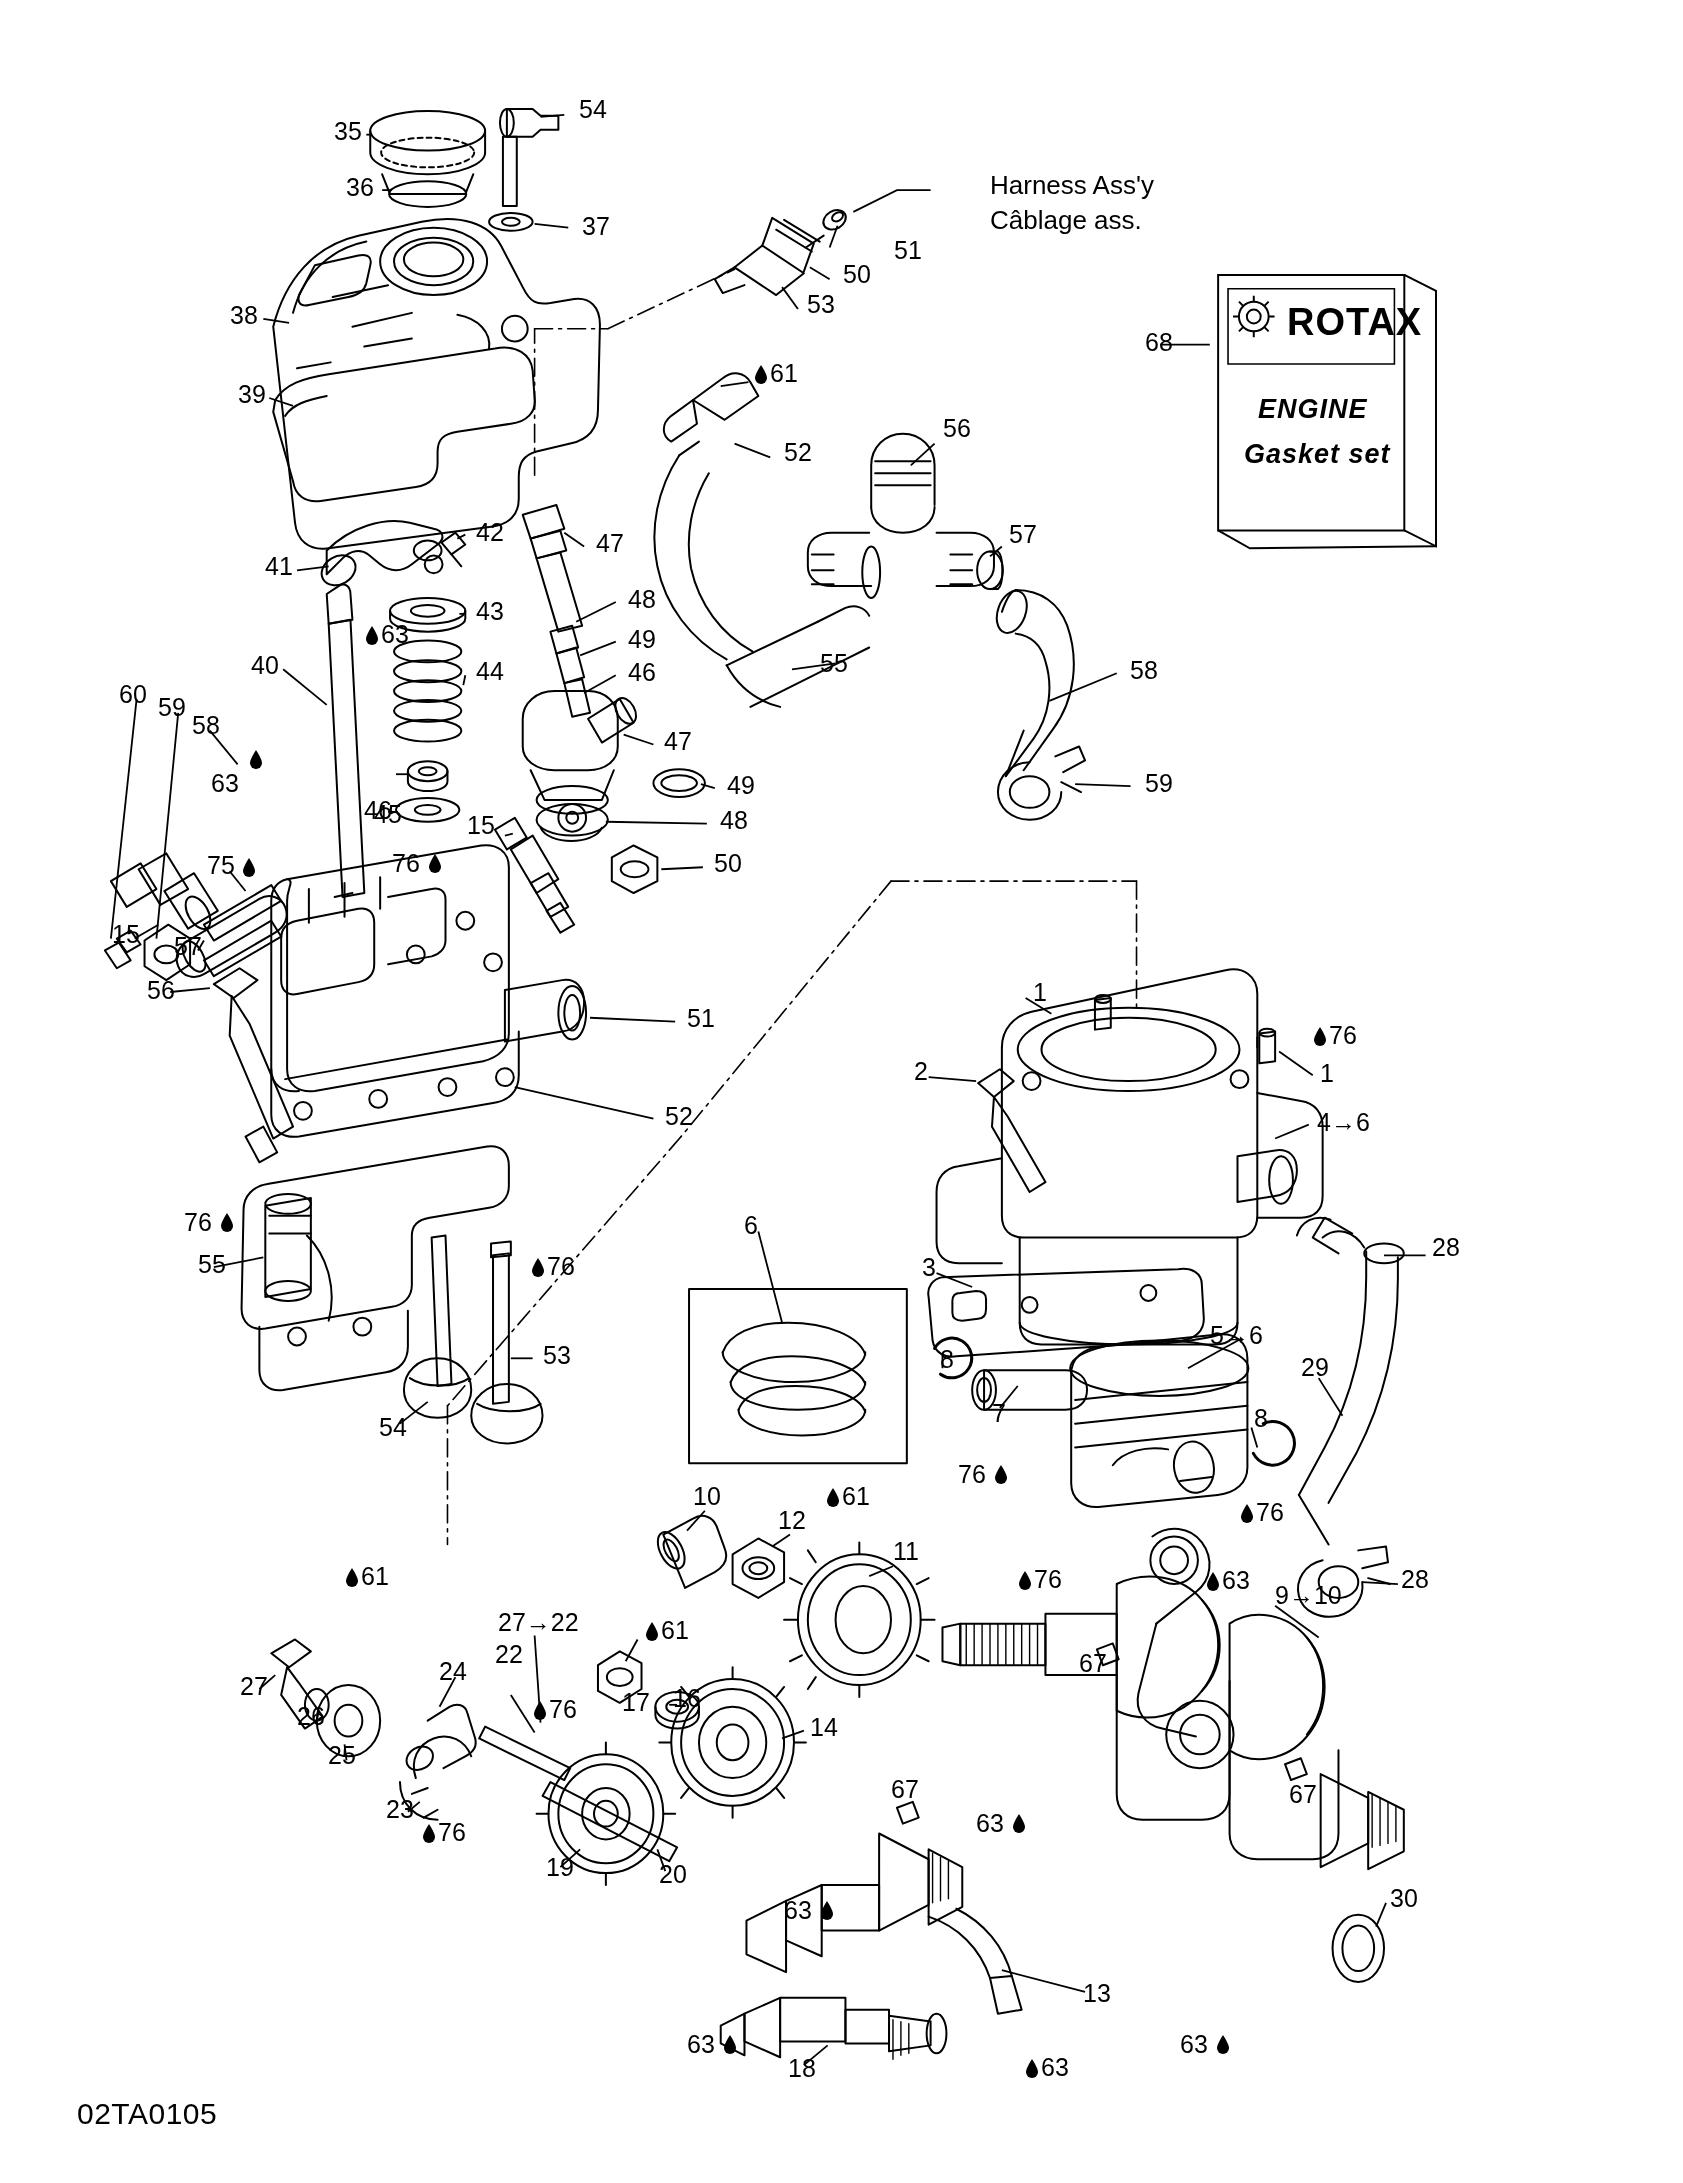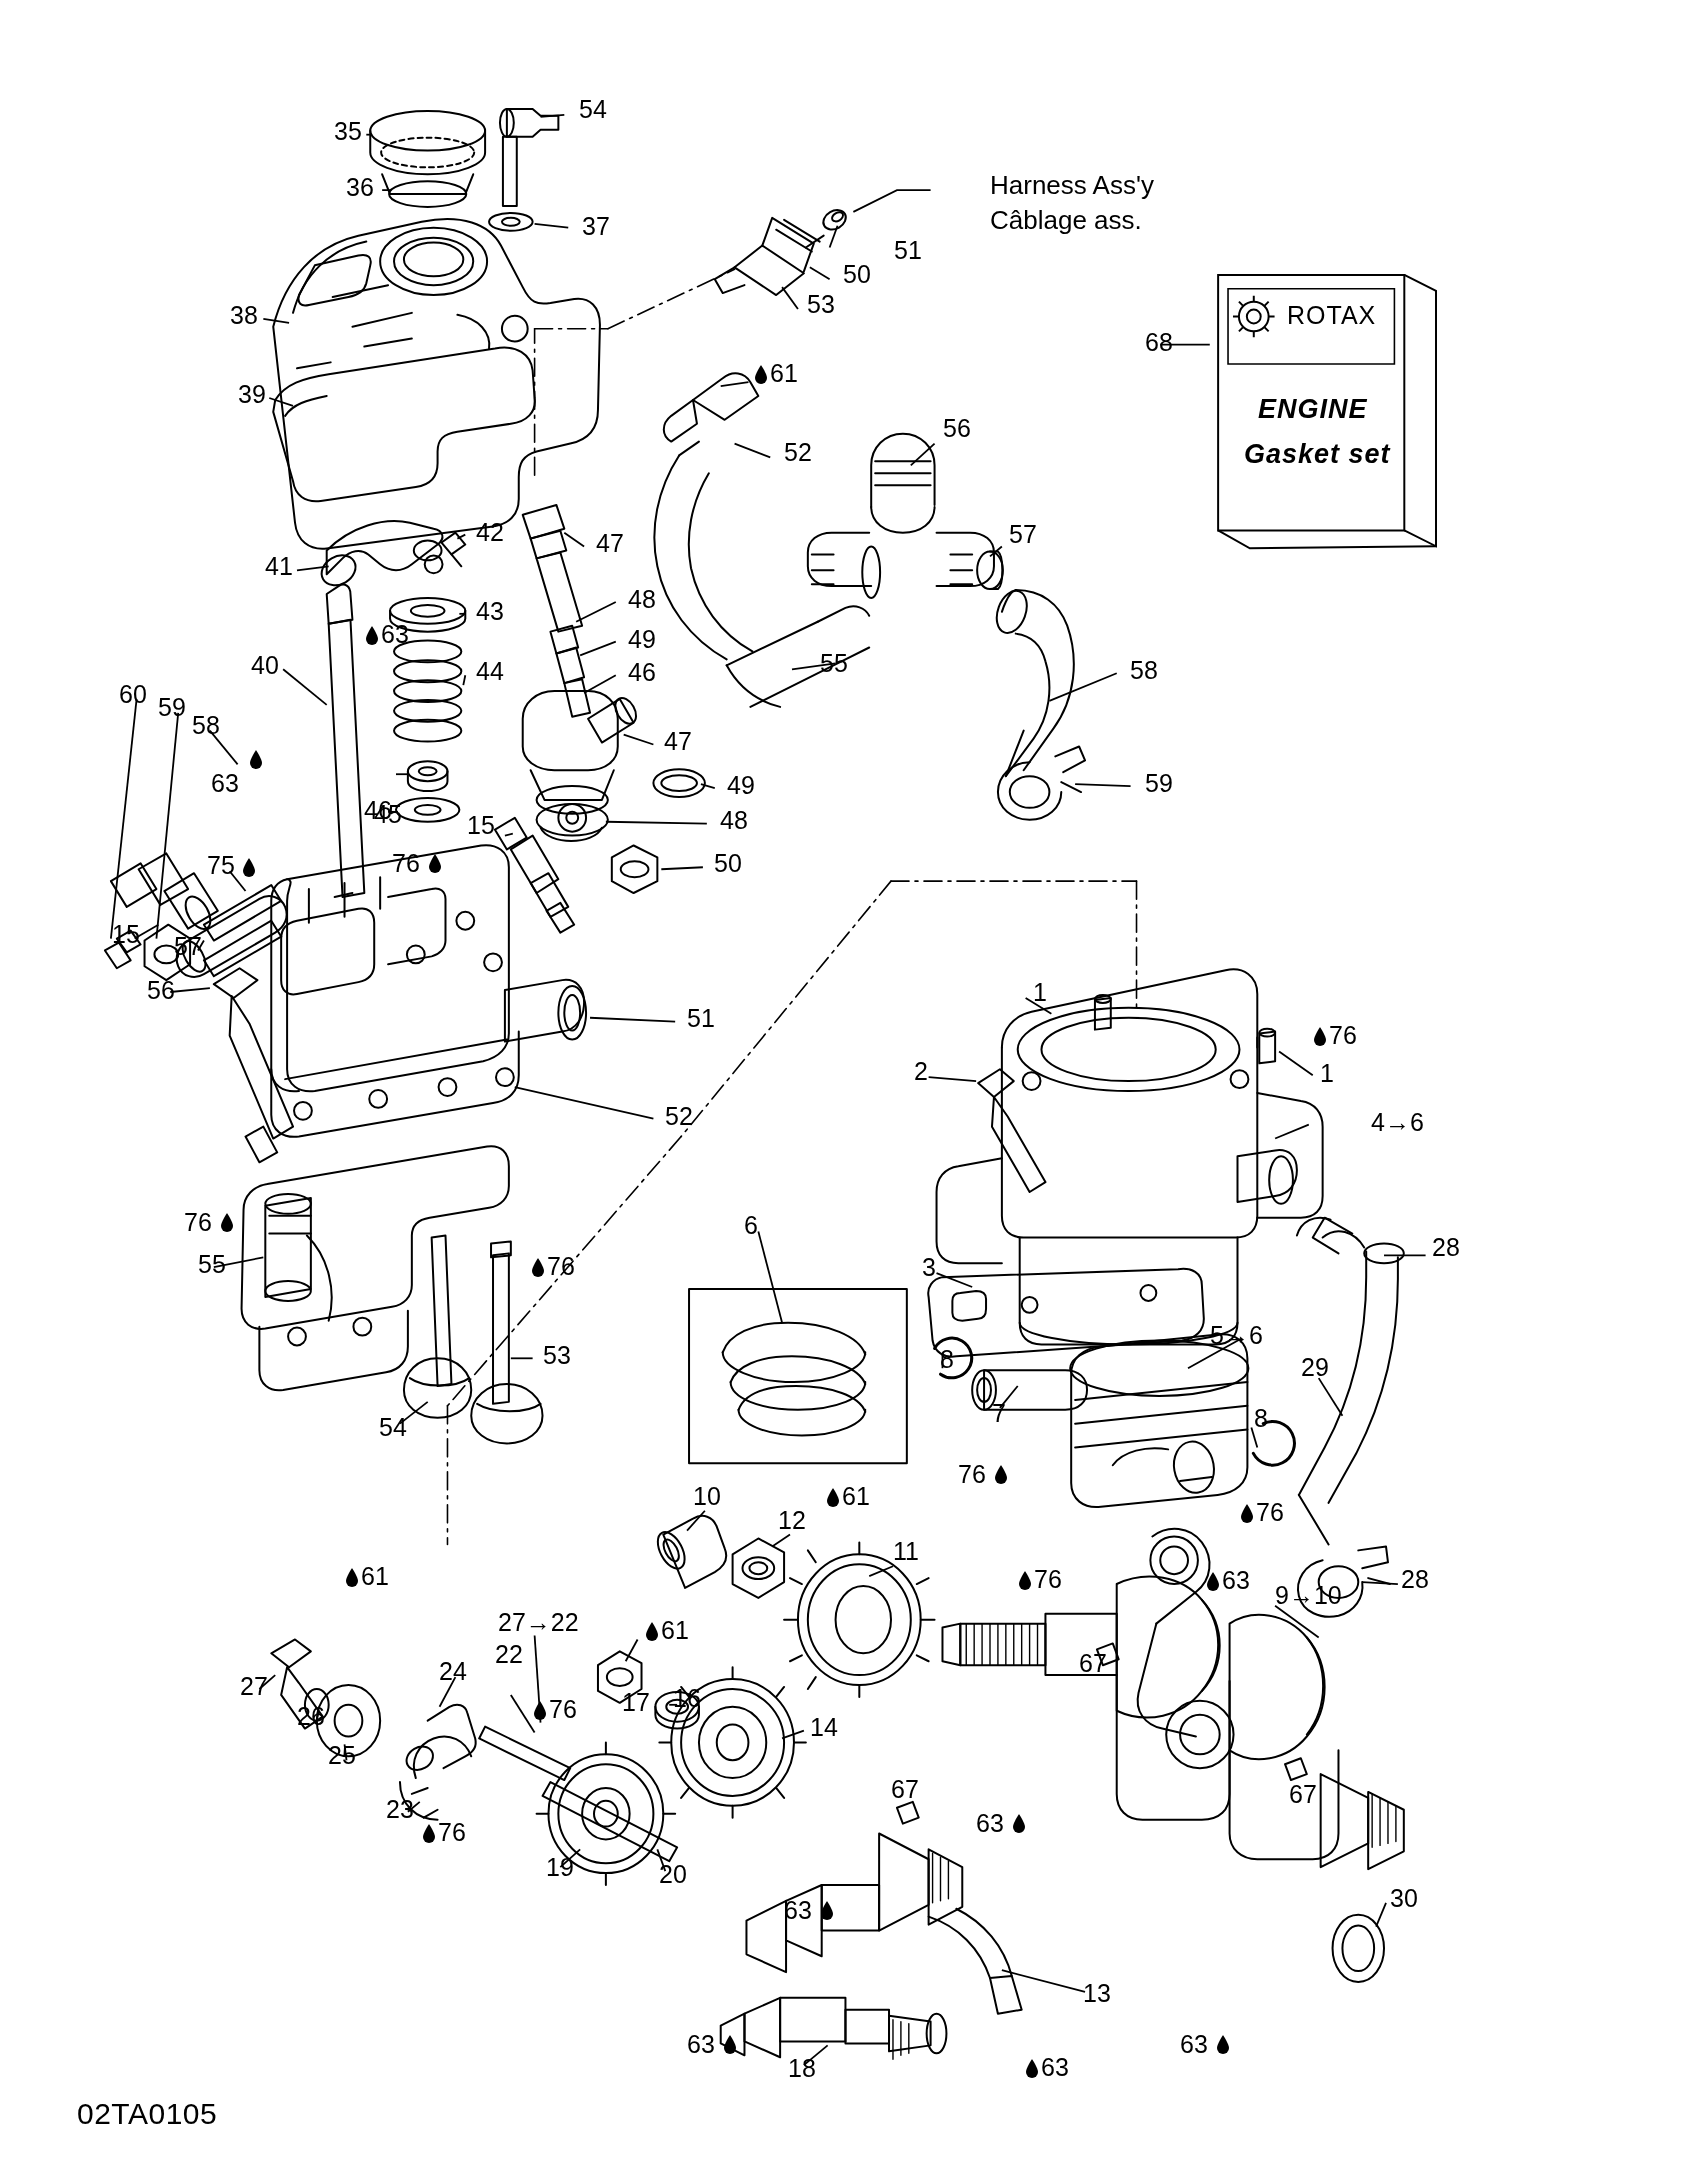--- a/index.html
+++ b/index.html
@@ -3,21 +3,21 @@
 <meta charset="utf-8">
 <style>
   html,body{margin:0;padding:0;background:#ffffff;}
   body{width:1683px;height:2184px;position:relative;font-family:"Liberation Sans",sans-serif;color:#000;}
   .stage{position:absolute;left:0;top:0;width:1683px;height:2184px;overflow:hidden;}
   .lbl{position:absolute;font-size:25px;line-height:1;white-space:nowrap;color:#000;}
   .drop{position:absolute;width:14px;height:20px;}
   .footer{position:absolute;left:77px;top:2097px;font-size:30px;letter-spacing:0.5px;}
   .gasketbox{position:absolute;}
   .gb-title{position:absolute;font-style:italic;font-weight:bold;font-size:27px;letter-spacing:1px;}
-  .rotaxname{position:absolute;font-weight:normal;font-size:25px;letter-spacing:1px;}
+  .rotaxname{position:absolute;font-weight:bold;font-size:38px;letter-spacing:1px;}
   .harness{position:absolute;font-size:26px;line-height:1.35;white-space:nowrap;}
   svg.art{position:absolute;left:0;top:0;width:1683px;height:2184px;}
   .art *{vector-effect:non-scaling-stroke;}
 </style>
 </head>
 <body>
 
 <div class="stage">
 
   <svg class="art" viewBox="0 0 1700 2206">
@@ -543,21 +543,21 @@
     <div class="lbl" style="left:174px;top:934px">57</div>
     <div class="lbl" style="left:192px;top:713px">58</div>
     <div class="lbl" style="left:158px;top:695px">59</div>
     <div class="lbl" style="left:119px;top:682px">60</div>
     <div class="lbl" style="left:207px;top:853px">75</div>
     <div class="lbl" style="left:112px;top:922px">15</div>
 
     <div class="lbl" style="left:1033px;top:980px">1</div>
     <div class="lbl" style="left:1320px;top:1061px">1</div>
     <div class="lbl" style="left:914px;top:1059px">2</div>
-    <div class="lbl" style="left:1371px;top:1110px">4→6</div>
+    <div class="lbl" style="left:1317px;top:1110px">4→6</div>
     <div class="lbl" style="left:922px;top:1255px">3</div>
     <div class="lbl" style="left:744px;top:1213px">6</div>
     <div class="lbl" style="left:940px;top:1347px">8</div>
     <div class="lbl" style="left:992px;top:1401px">7</div>
     <div class="lbl" style="left:1210px;top:1323px">5→6</div>
     <div class="lbl" style="left:1301px;top:1355px">29</div>
     <div class="lbl" style="left:1254px;top:1406px">8</div>
     <div class="lbl" style="left:1432px;top:1235px">28</div>
     <div class="lbl" style="left:1401px;top:1567px">28</div>
 

